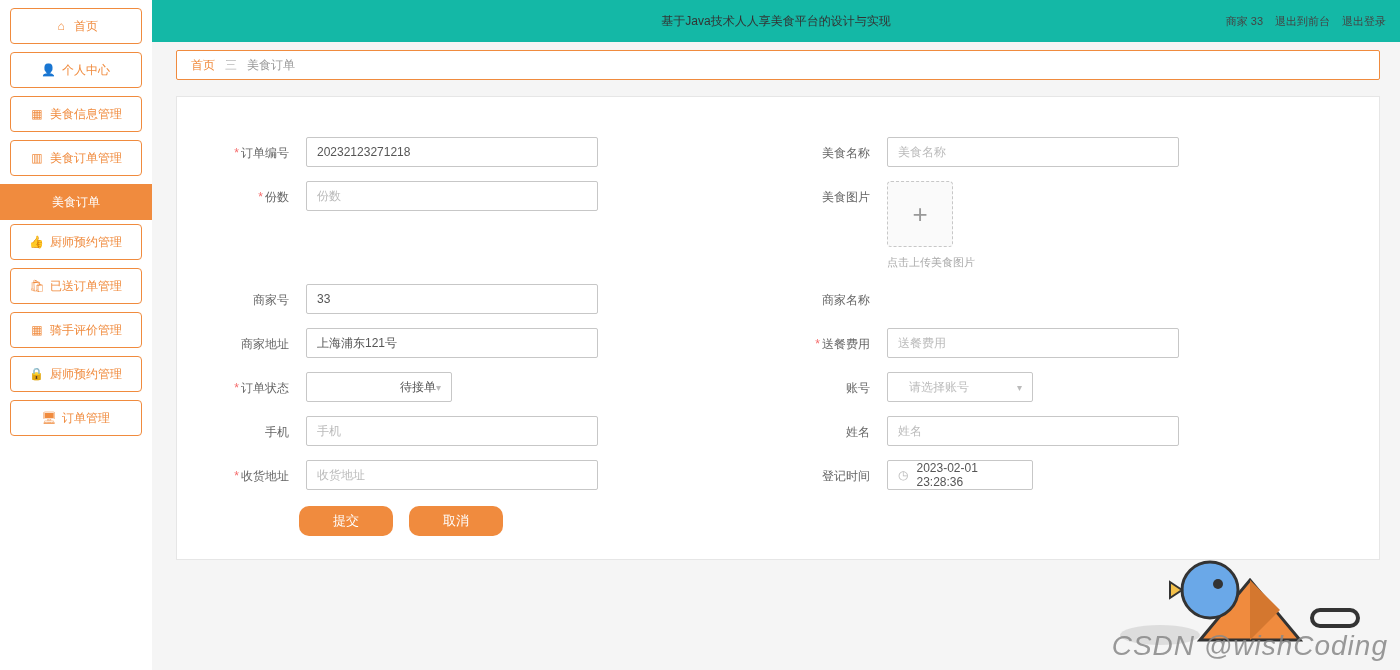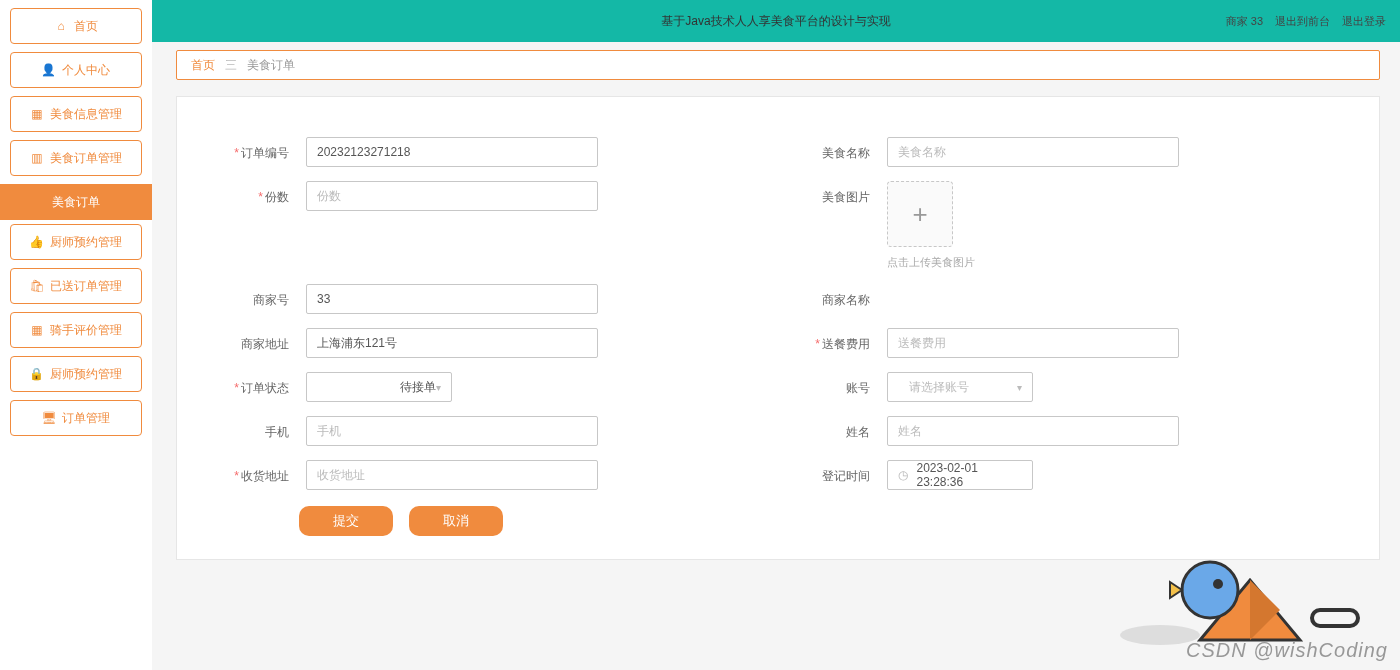--- a/index.html
+++ b/index.html
@@ -53,21 +53,21 @@
 
 .uploader {
   width: 66px; height: 66px; border: 1px dashed #c7c7c7; border-radius: 4px; background: #fafafa;
   display: flex; align-items: center; justify-content: center; font-size: 26px; color: #999; cursor: pointer;
 }
 .upload-hint { font-size: 11px; color: #aaa; margin-top: 8px; }
 
 .actions { margin-left: 82px; margin-top: 16px; display: flex; gap: 16px; }
 .btn { width: 94px; height: 30px; background: #f08b3e; color: #fff; border: none; border-radius: 10px; font-size: 13px; cursor: pointer; }
 
-.watermark { position: absolute; right: 12px; bottom: 8px; font-size: 20px; color: #888; font-style: italic; opacity: 0.85; letter-spacing: 1px; pointer-events:none; }
+.watermark { position: absolute; right: 12px; bottom: 8px; font-size: 28px; color: #888; font-style: italic; opacity: 0.85; letter-spacing: 1px; pointer-events:none; }
 .deco { position: absolute; right: 40px; bottom: 20px; width: 260px; height: 110px; pointer-events:none; }
 </style>
 </head>
 <body>
 
 <div class="sidebar">
   <div class="nav-item">
     <span class="ico">⌂</span>
     <span>首页</span>
   </div>

